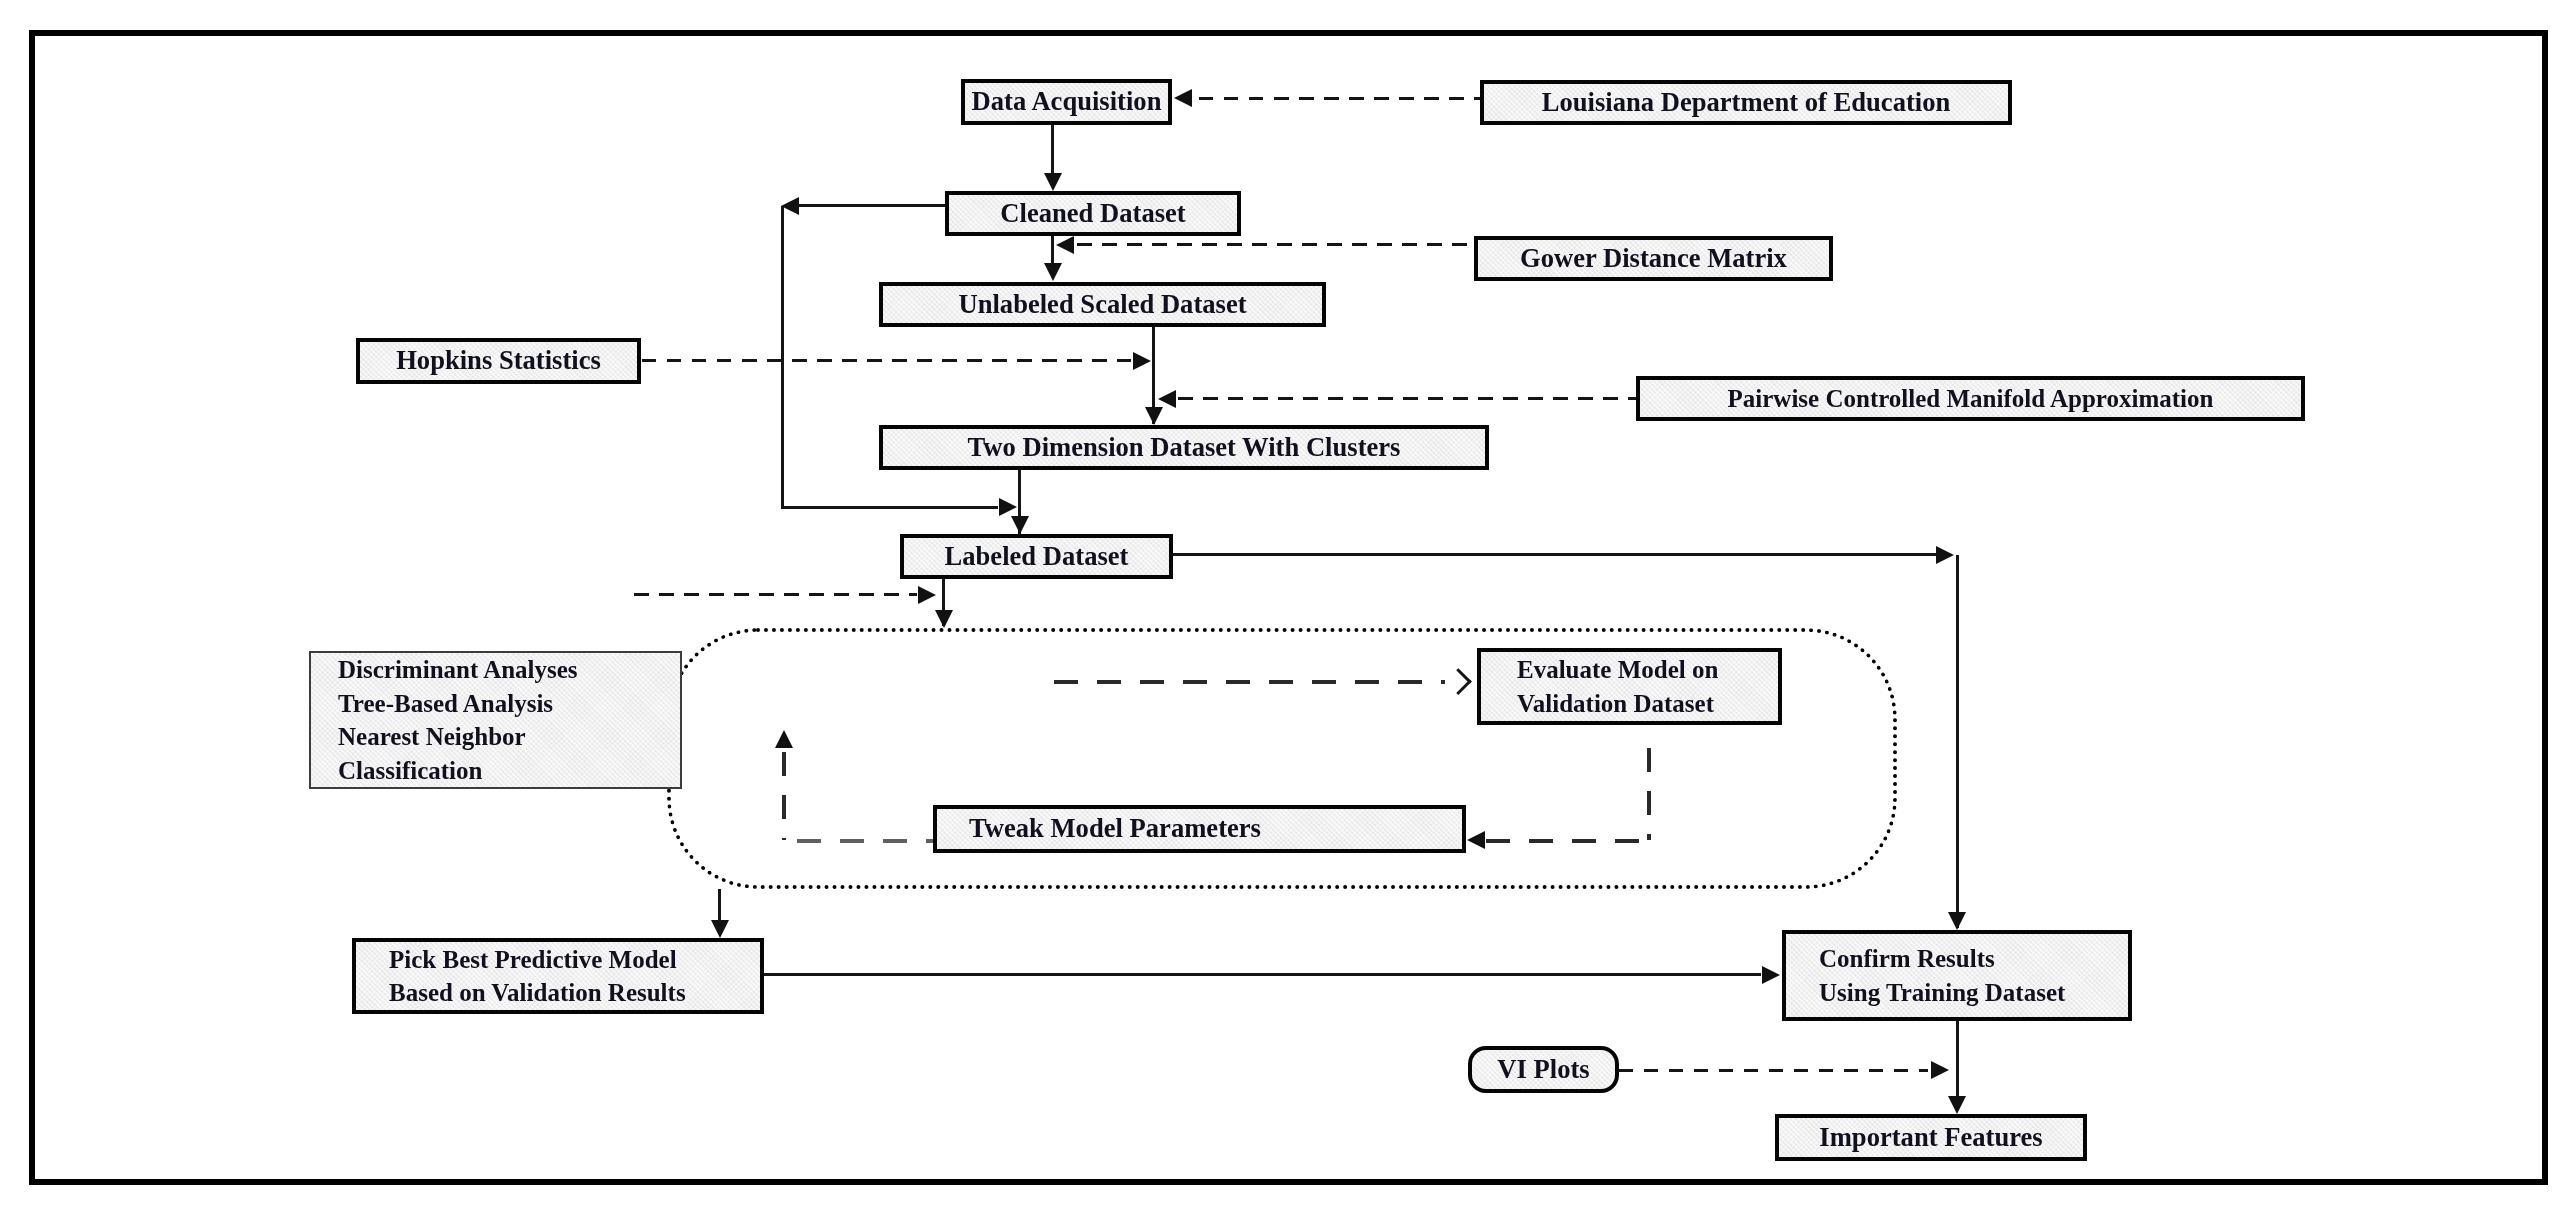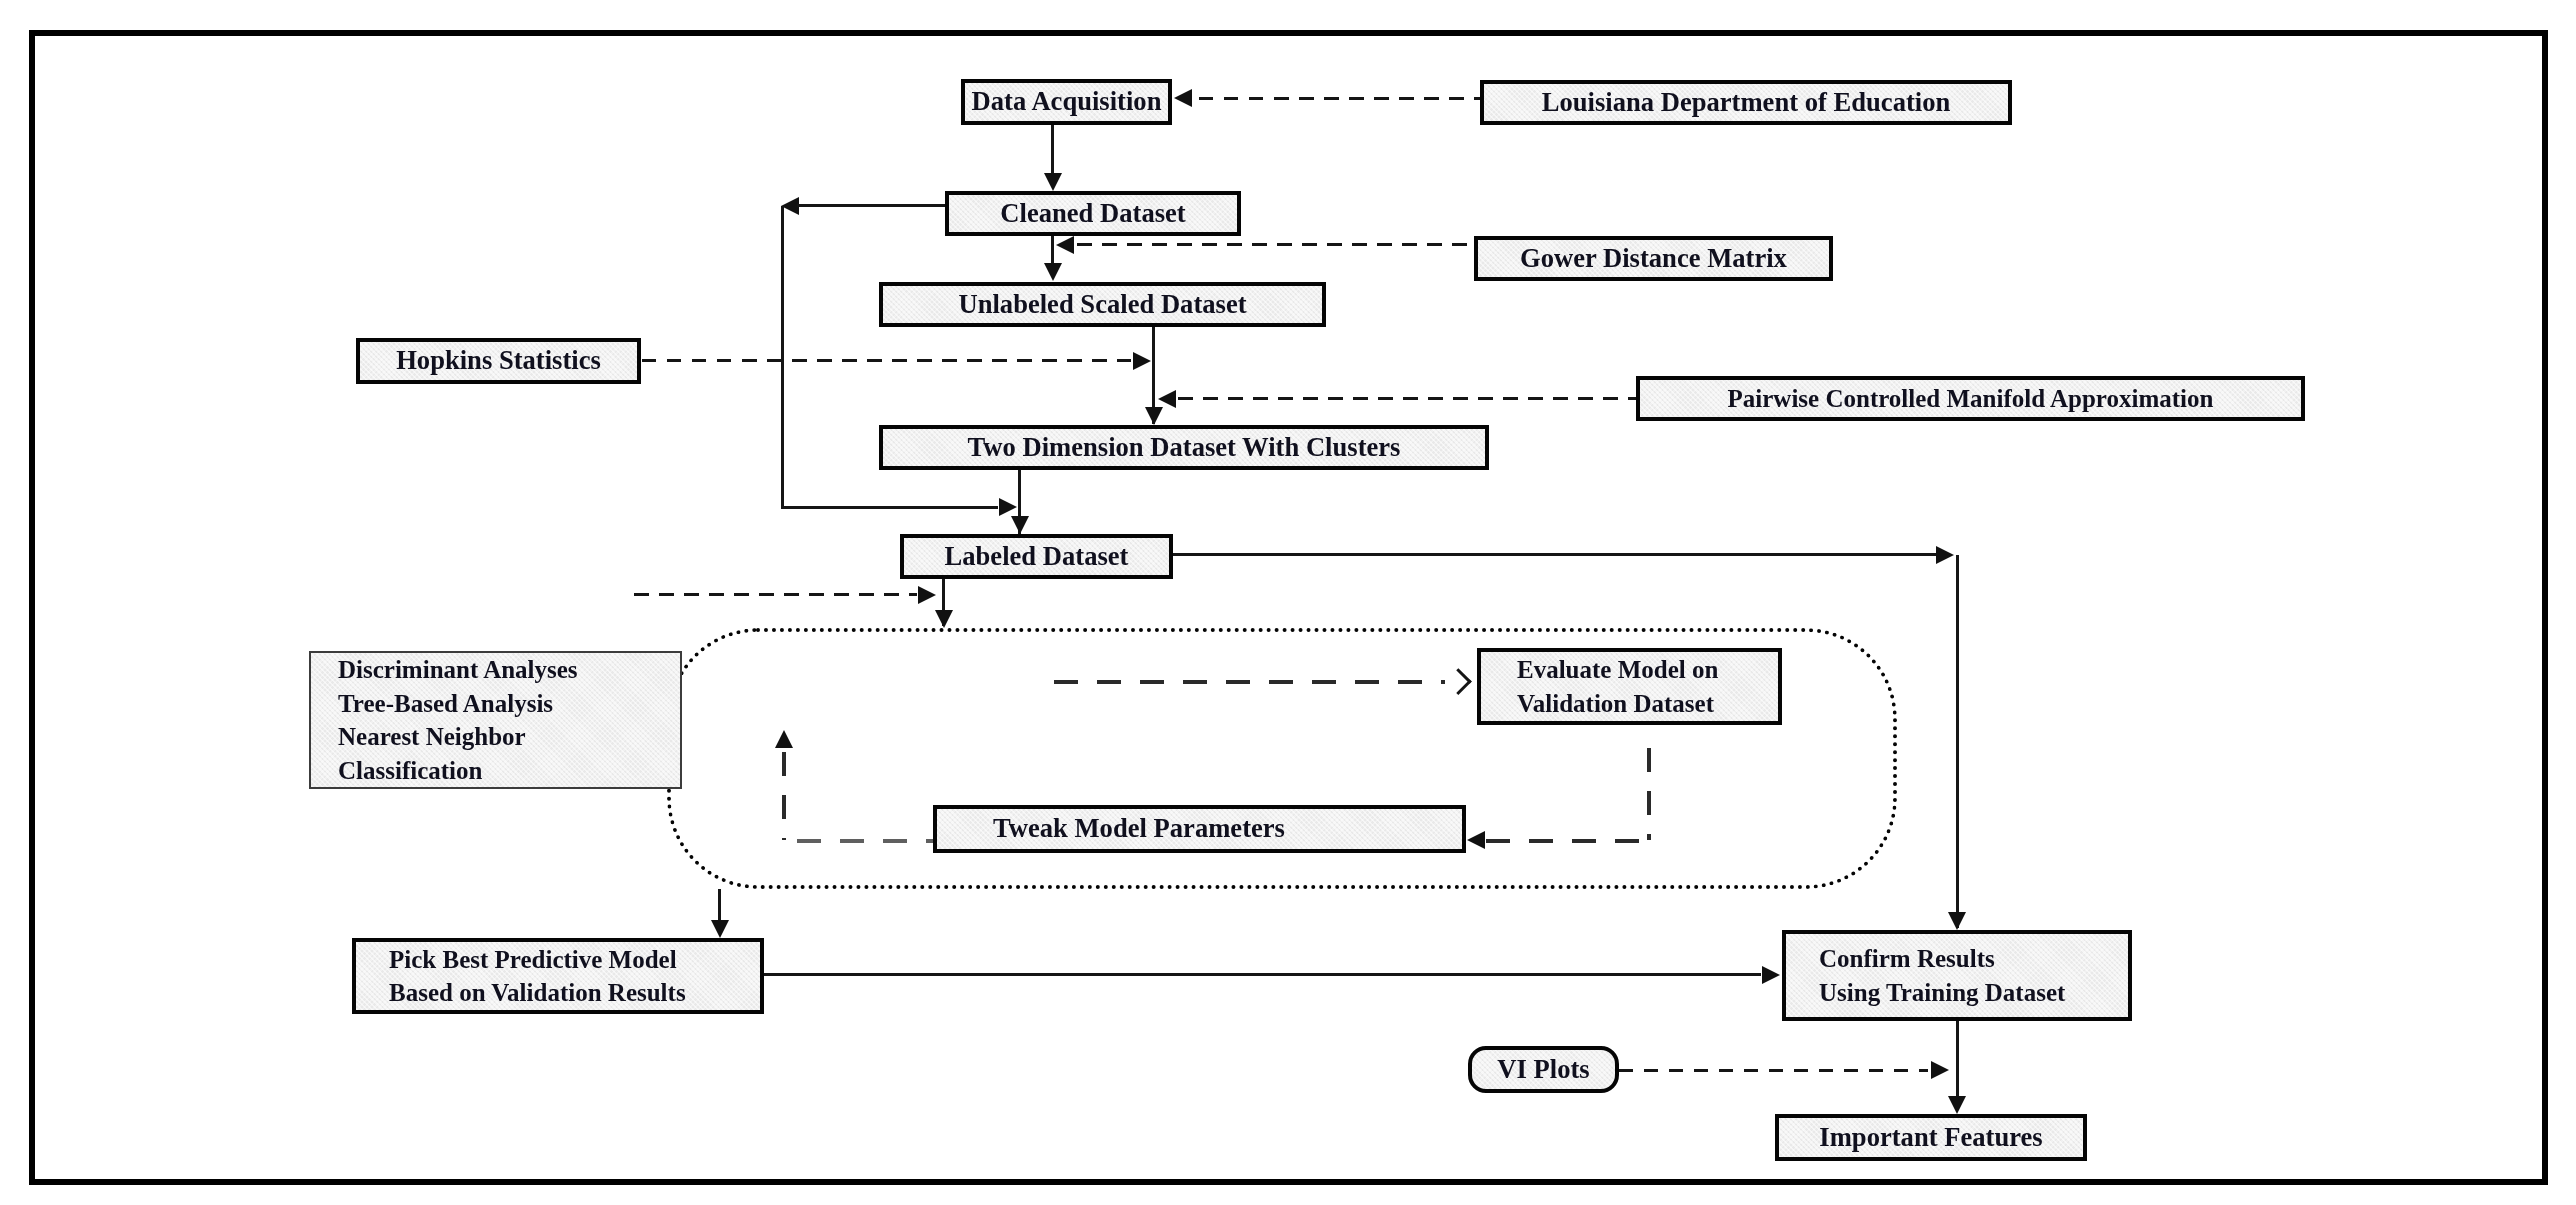--- a/index.html
+++ b/index.html
@@ -162,21 +162,21 @@
     <span>Nearest Neighbor</span>
     <span>Classification</span>
   </div>
 
 
   <div class="node multi" style="left:1477px; top:648px; width:305px; height:77px; padding-left:36px;">
     <span>Evaluate Model on</span>
     <span>Validation Dataset</span>
   </div>
 
-  <div class="node" style="left:933px; top:805px; width:533px; height:48px; justify-content:flex-start; padding-left:56px;">
+  <div class="node" style="left:933px; top:805px; width:533px; height:48px; justify-content:flex-start; padding-left:32px;">
     <span>Tweak Model Parameters</span>
   </div>
 
   <div class="node multi" style="left:352px; top:938px; width:412px; height:76px; padding-left:33px;">
     <span>Pick Best Predictive Model</span>
     <span>Based on Validation Results</span>
   </div>
 
   <div class="node multi" style="left:1782px; top:930px; width:350px; height:91px; padding-left:33px;">
     <span>Confirm Results</span>

